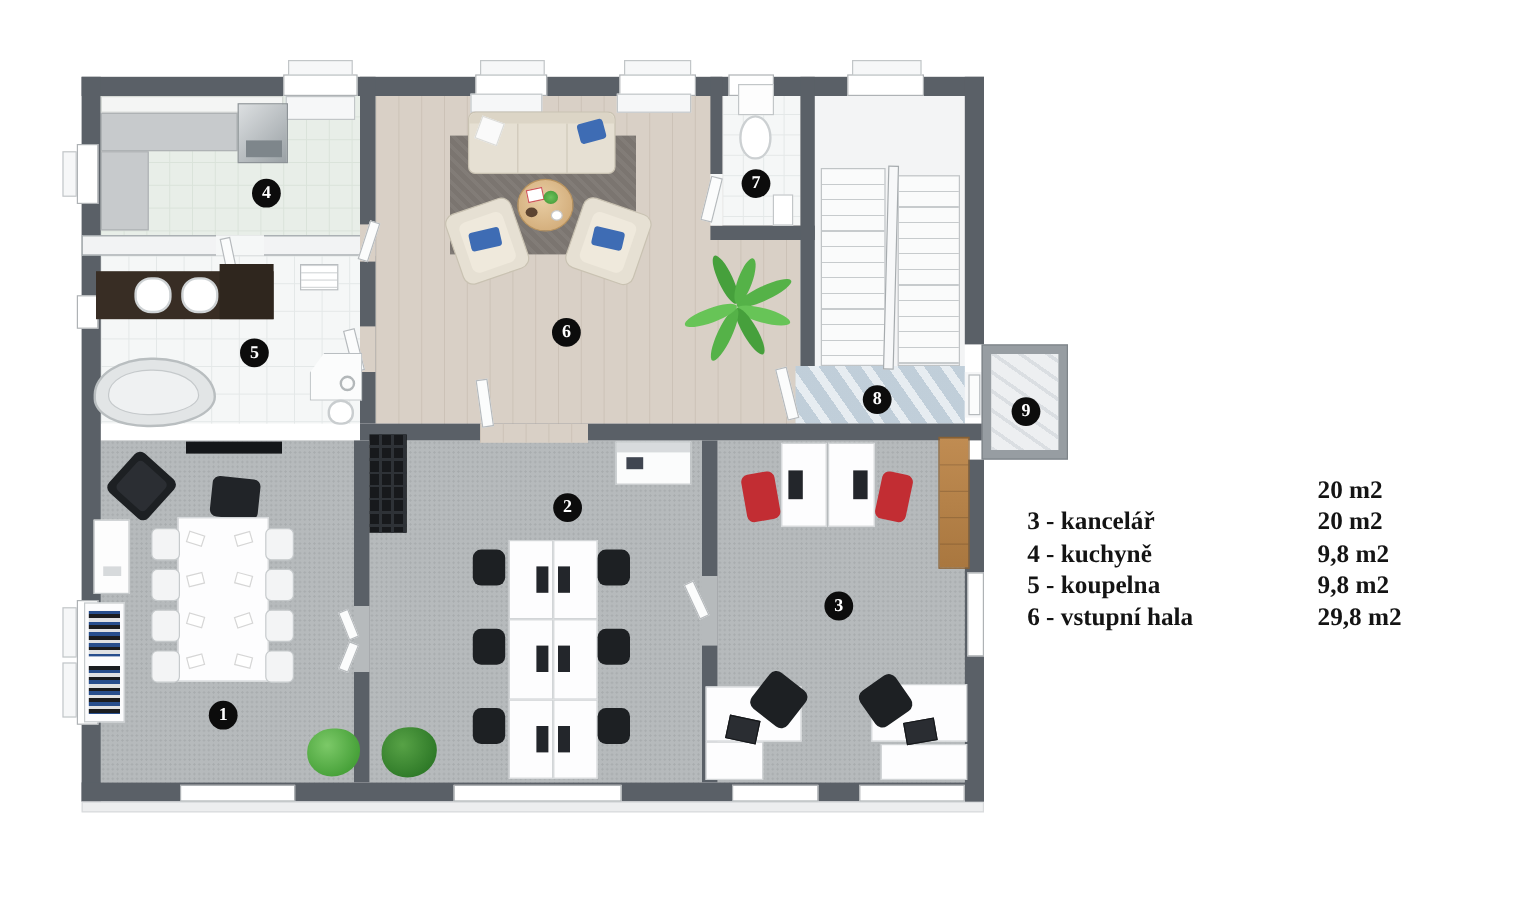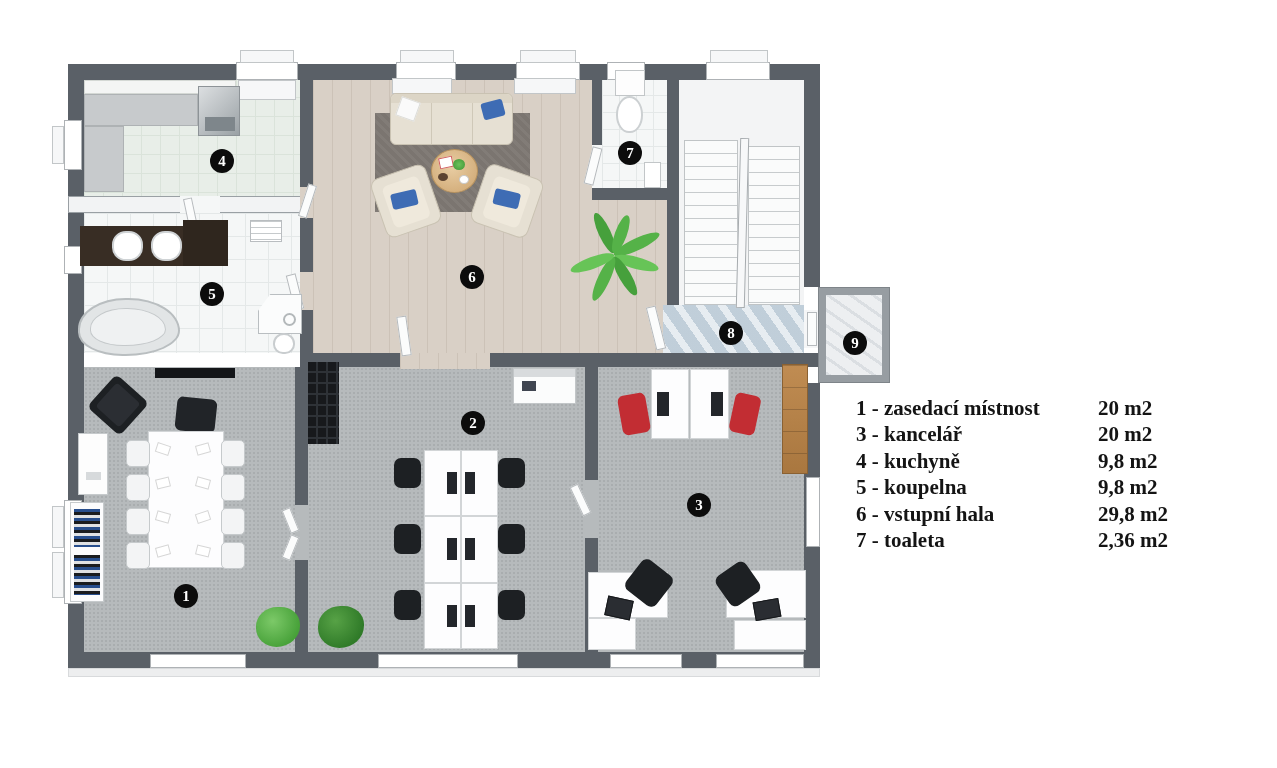--- a/index.html
+++ b/index.html
@@ -270,38 +270,33 @@
   <div class="badge" style="left:210px;top:149px;">4</div>
   <div class="badge" style="left:200px;top:282px;">5</div>
   <div class="badge" style="left:460px;top:265px;">6</div>
   <div class="badge" style="left:618px;top:141px;">7</div>
   <div class="badge" style="left:719px;top:321px;">8</div>
   <div class="badge" style="left:843px;top:331px;">9</div>
 
 
   <div class="legend">
     <div class="legend-row">
-      <span class="legend-label">1 - zasedací místnost</span>
       <span class="legend-area">20 m2</span>
     </div>
     <div class="legend-row">
       <span class="legend-label">3 - kancelář</span>
       <span class="legend-area">20 m2</span>
     </div>
     <div class="legend-row">
       <span class="legend-label">4 - kuchyně</span>
       <span class="legend-area">9,8 m2</span>
     </div>
     <div class="legend-row">
       <span class="legend-label">5 - koupelna</span>
       <span class="legend-area">9,8 m2</span>
     </div>
     <div class="legend-row">
       <span class="legend-label">6 - vstupní hala</span>
       <span class="legend-area">29,8 m2</span>
     </div>
-    <div class="legend-row">
-      <span class="legend-label">7 - toaleta</span>
-      <span class="legend-area">2,36 m2</span>
-    </div>
   </div>
 
 </div>
 
 </body></html>

